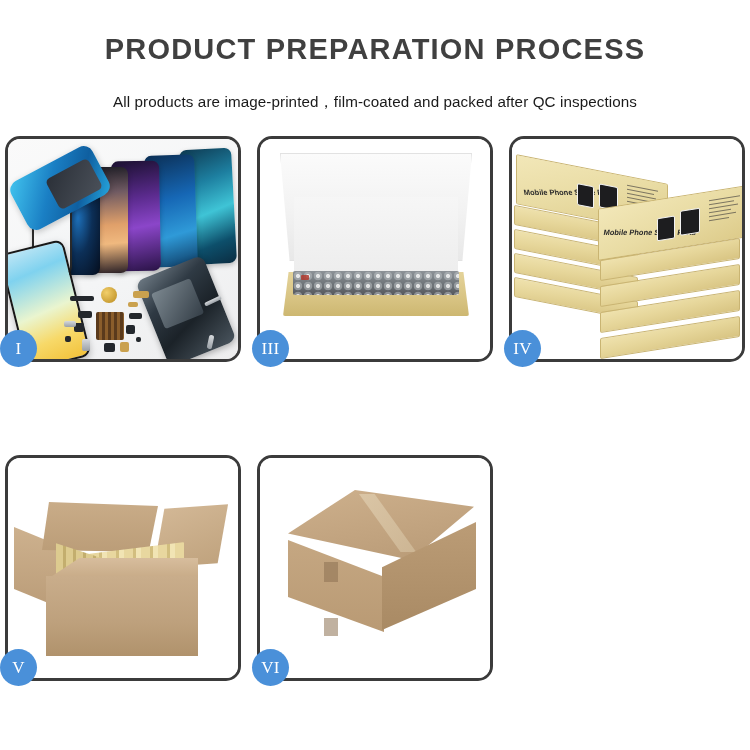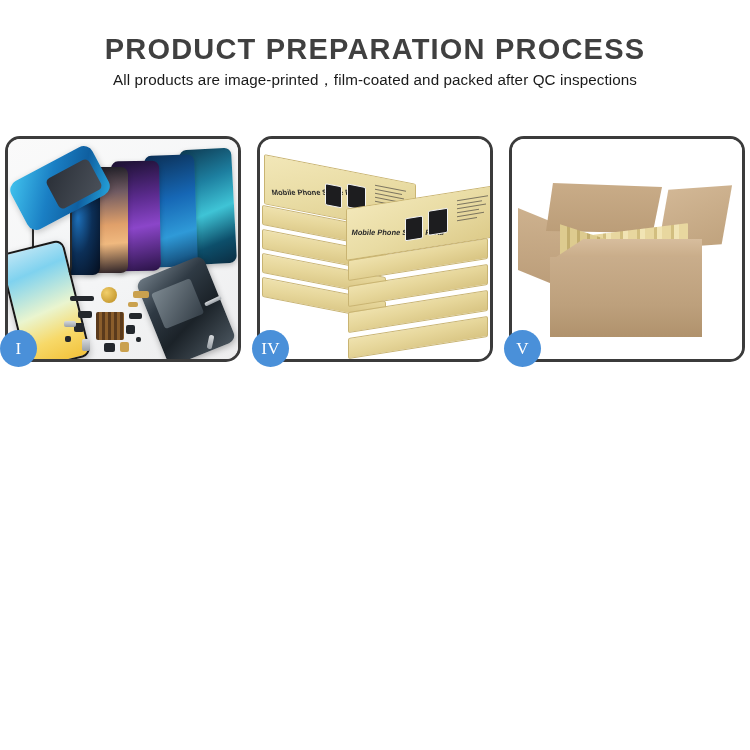--- a/index.html
+++ b/index.html
@@ -15,21 +15,21 @@
   .header { text-align: center; padding-top: 34px; }
   .title {
     font-size: 29px;
     font-weight: 700;
     letter-spacing: 1.2px;
     color: #404040;
     line-height: 1.05;
     white-space: nowrap;
   }
   .subtitle {
-    margin-top: 6px;
+    margin-top: 28px;
     font-size: 15.2px;
     font-weight: 400;
     color: #1a1a1a;
     letter-spacing: .1px;
     white-space: nowrap;
   }
 
   
   .grid {
     position: absolute;
@@ -348,20 +348,29 @@
         <div class="part flex" style="left:112px;top:203px;width:9px;height:10px;"></div>
         <div class="part dark" style="left:57px;top:197px;width:6px;height:6px;"></div>
         <div class="part dark" style="left:128px;top:198px;width:5px;height:5px;"></div>
         <div class="part silver" style="left:196px;top:160px;width:18px;height:4px;transform:rotate(-25deg);"></div>
         <div class="part silver" style="left:200px;top:196px;width:5px;height:14px;transform:rotate(12deg);"></div>
       </div>
       <div class="badge">I</div>
     </div>
 
 
+    <div class="panel">
+      <div class="panel-inner p3">
+        <div class="box3-lid"></div>
+        <div class="box3-inner"></div>
+        <div class="box3-front"></div>
+        <div class="box3-screen"></div>
+      </div>
+      <div class="badge">III</div>
+    </div>
 
     <div class="panel">
       <div class="panel-inner p4">
         <div class="stack">
 
           <div class="kbox" style="left:0px;top:60px;width:124px;height:20px;transform:skewY(11deg);"></div>
           <div class="kbox" style="left:0px;top:84px;width:124px;height:20px;transform:skewY(11deg);"></div>
           <div class="kbox" style="left:0px;top:108px;width:124px;height:20px;transform:skewY(11deg);"></div>
           <div class="kbox" style="left:0px;top:132px;width:124px;height:20px;transform:skewY(11deg);"></div>
 
@@ -414,15 +423,26 @@
         <div class="carton-right-flap"></div>
         <div class="carton-contents"></div>
         <div class="carton-contents2"></div>
         <div class="carton-side"></div>
         <div class="carton-front-flap"></div>
         <div class="carton-body"></div>
       </div>
       <div class="badge">V</div>
     </div>
 
+    <div class="panel">
+      <div class="panel-inner p6">
+        <div class="sealed-top"></div>
+        <div class="sealed-tape"></div>
+        <div class="sealed-left"></div>
+        <div class="sealed-right"></div>
+        <div class="sealed-seam" style="left:64px;top:104px;width:14px;height:20px;"></div>
+        <div class="sealed-seam" style="left:64px;top:160px;width:14px;height:18px;"></div>
+      </div>
+      <div class="badge">VI</div>
+    </div>
 
   </div>
 </div>
 
 </body></html>

